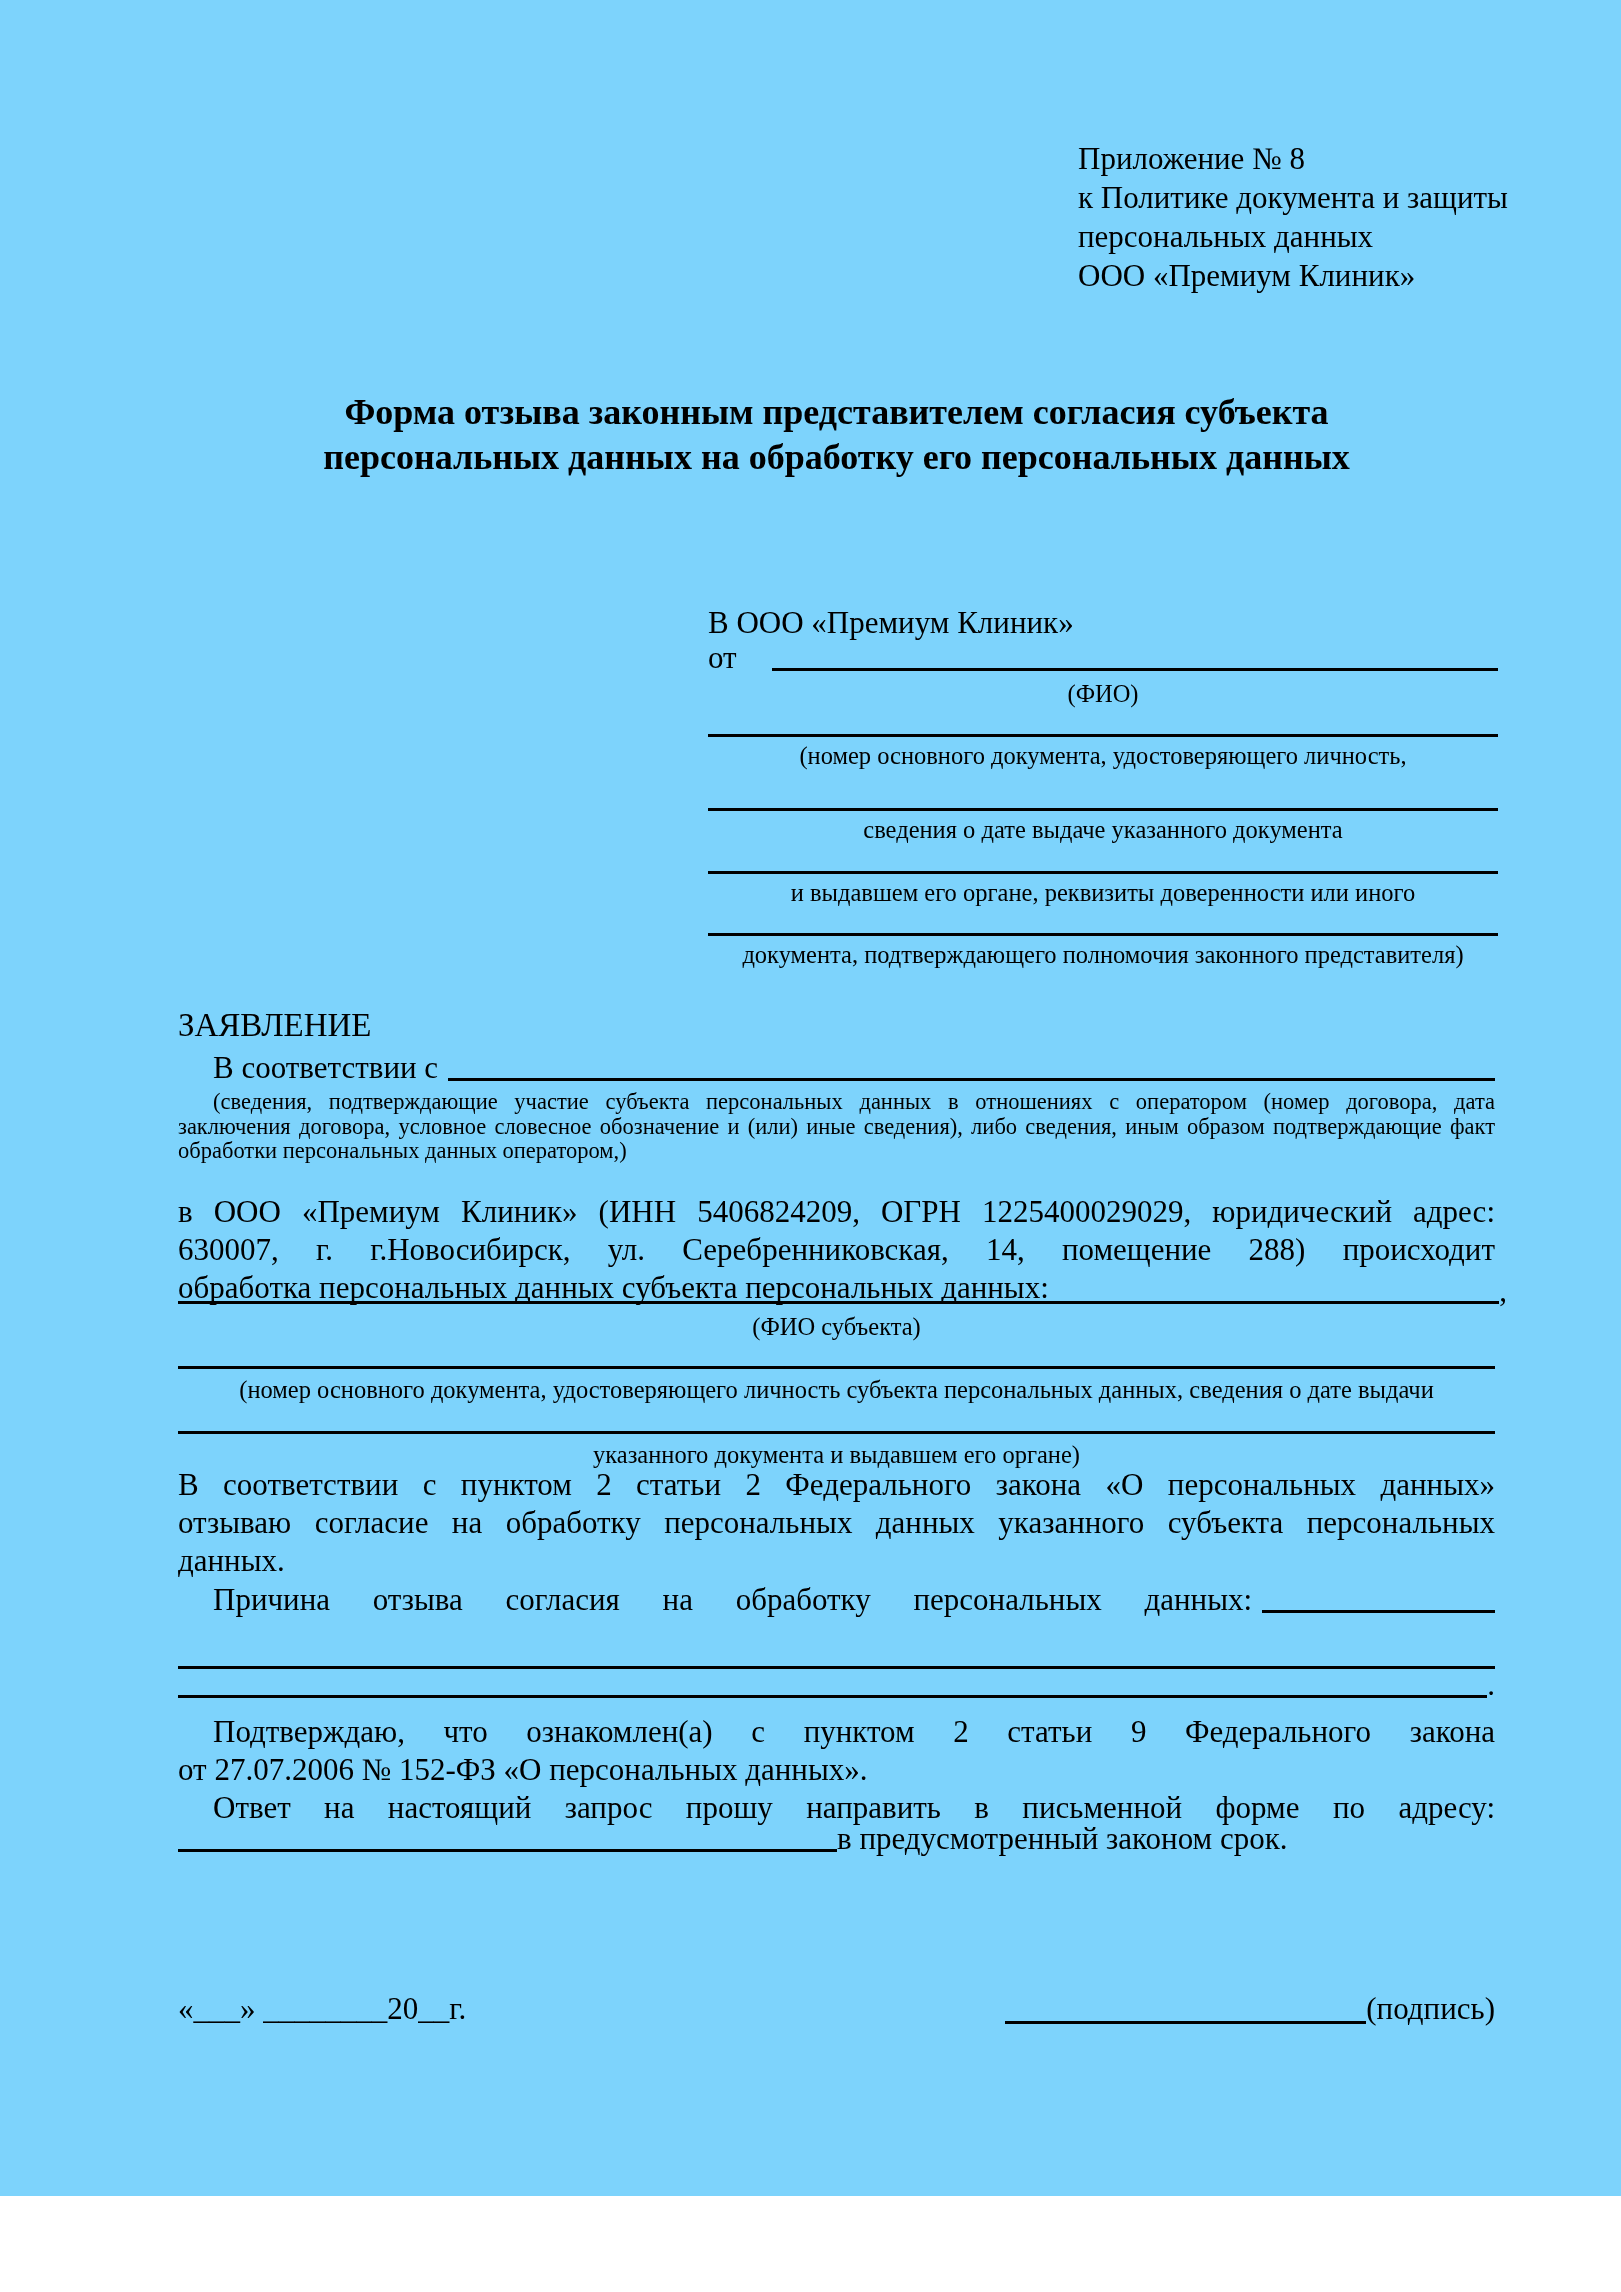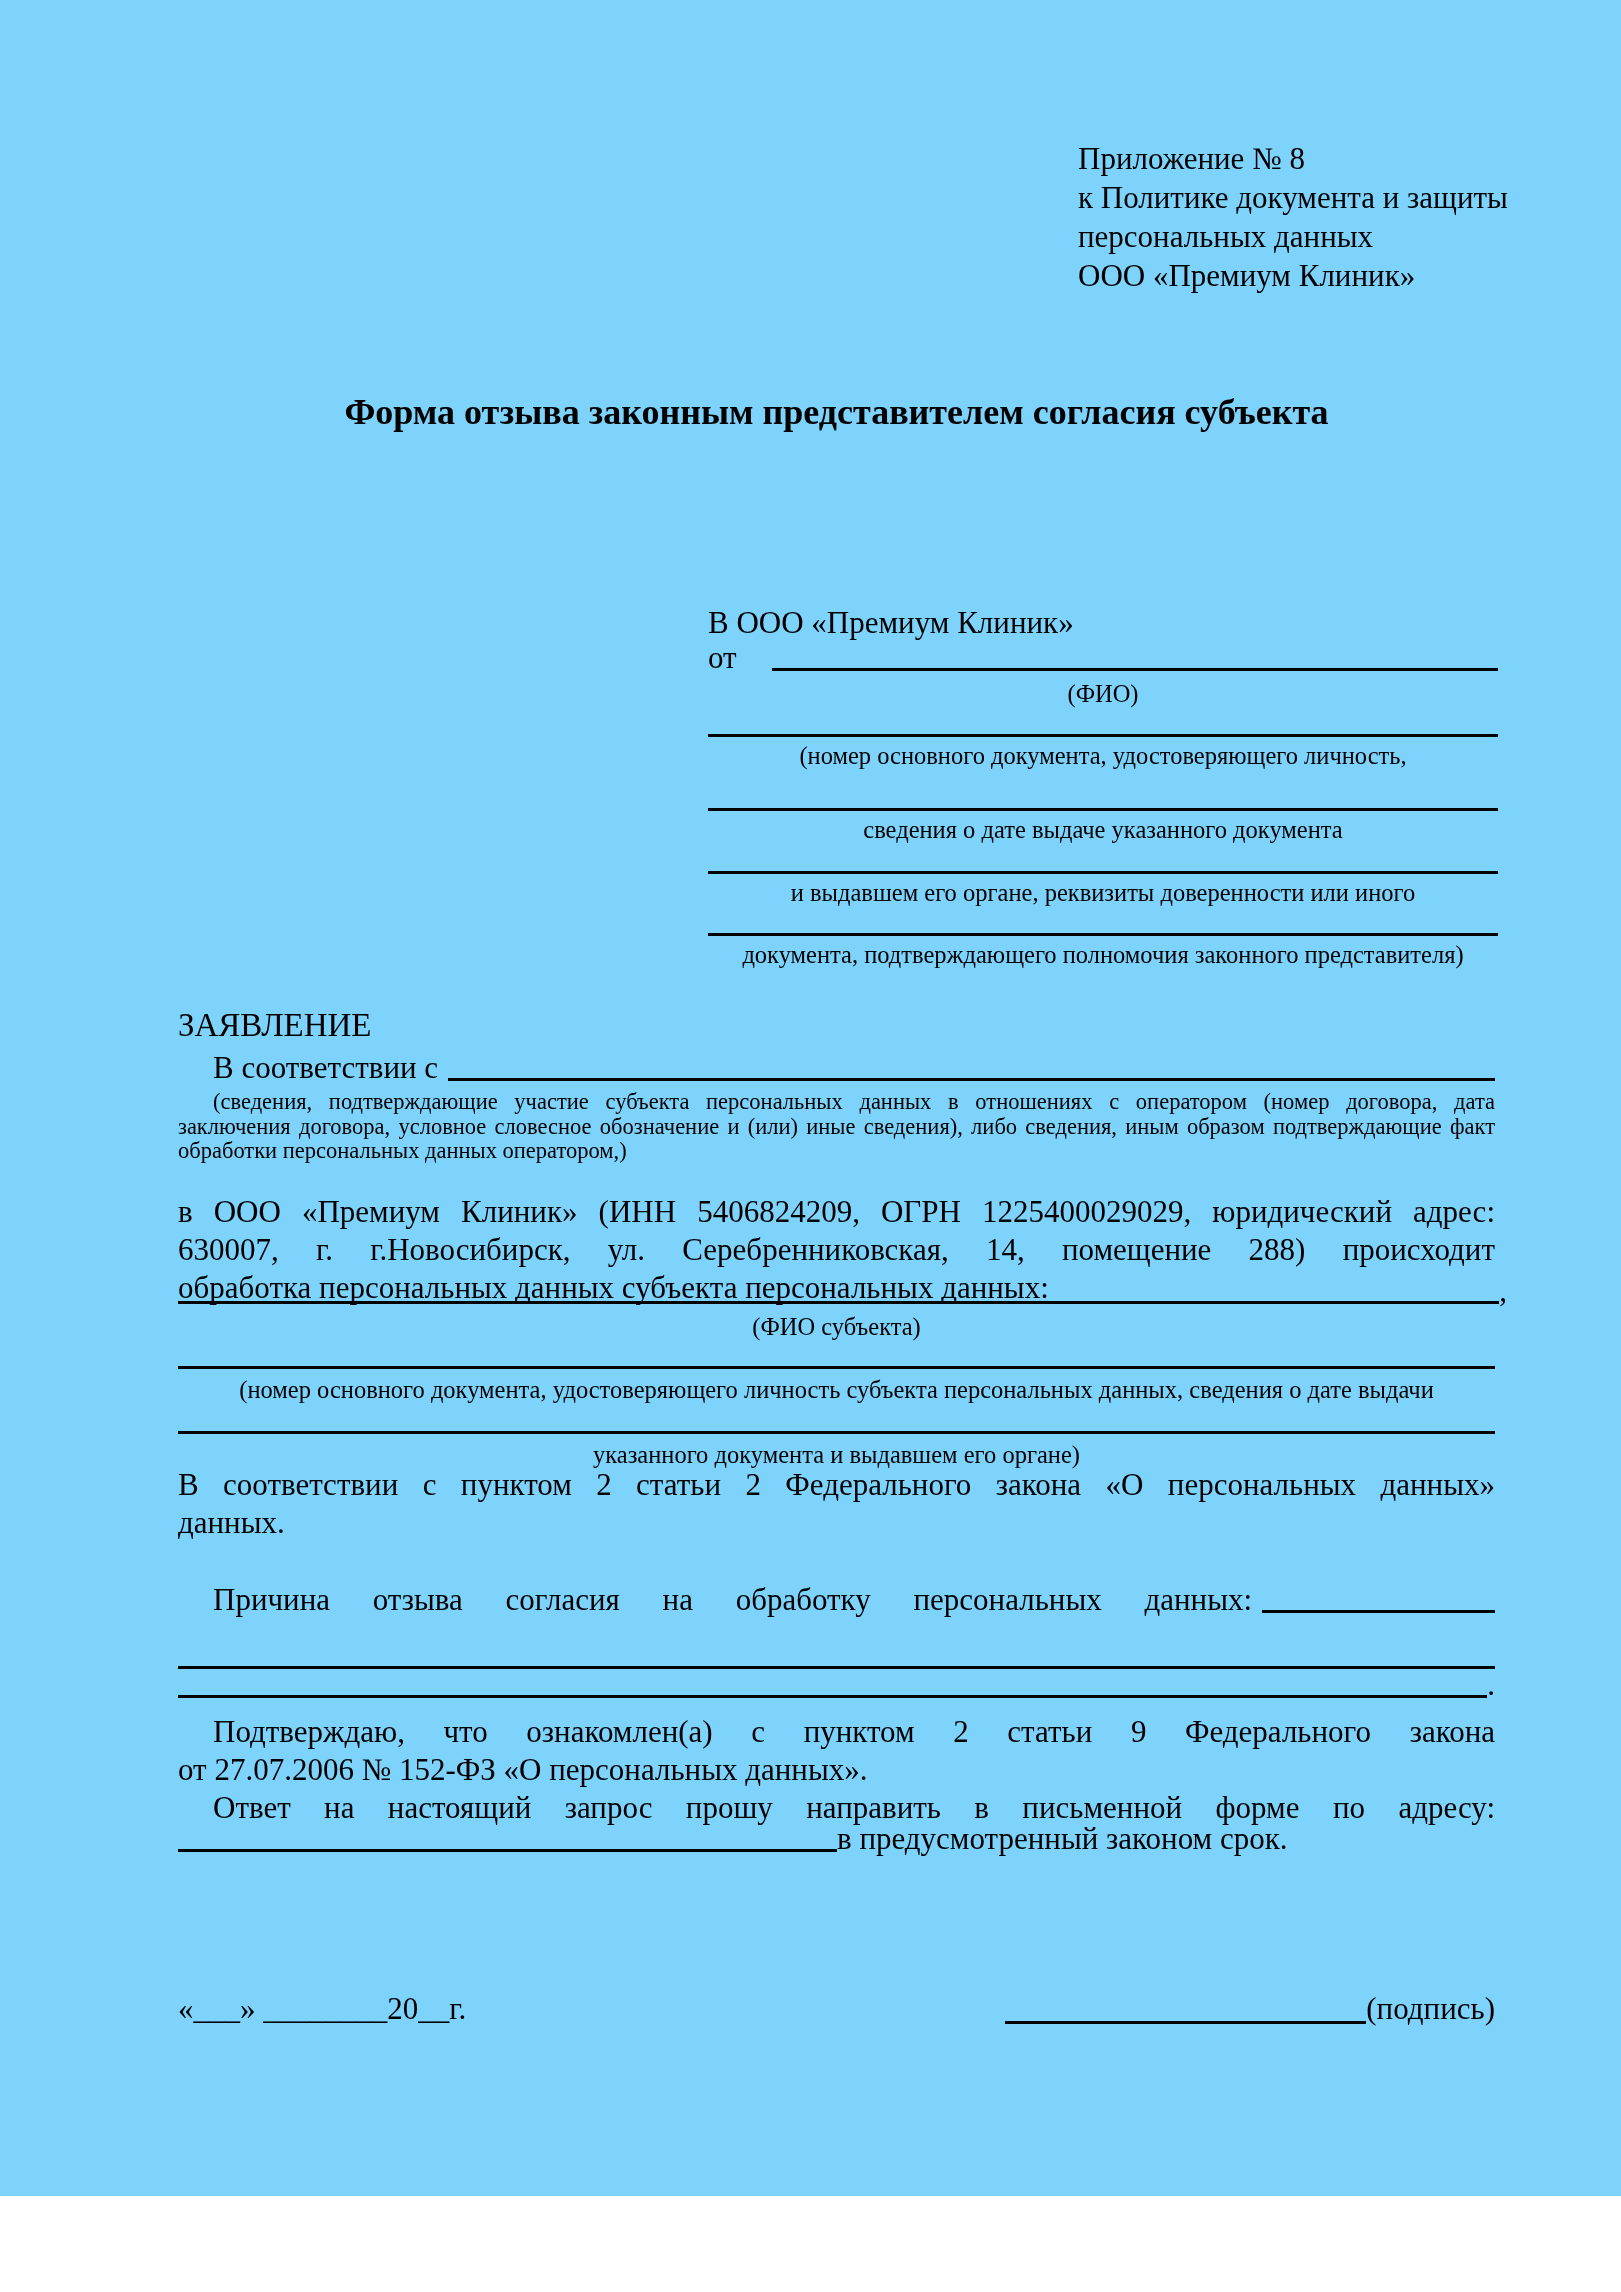--- a/index.html
+++ b/index.html
@@ -32,20 +32,21 @@
 
   <div class="abs b32" style="left:1078px;top:139px;width:451px;line-height:39px;">
     <div>Приложение № 8</div>
     <div>к Политике документа и защиты</div>
     <div>персональных данных</div>
     <div>ООО «Премиум Клиник»</div>
   </div>
 
   <div class="abs title" style="left:178px;top:390px;width:1317px;">
     <div>Форма отзыва законным представителем согласия субъекта</div>
+    <div>персональных данных на обработку его персональных данных</div>
   </div>
 
   <div class="abs b32" style="left:708px;top:604px;width:790px;">В ООО «Премиум Клиник»</div>
 
   <div class="abs row b32" style="left:708px;top:639px;width:790px;height:37px;gap:26px;">
     <span>от</span>
     <span class="fill" style="margin-left:9.8px;"></span>
   </div>
   <div class="abs cap25 center" style="left:708px;top:680px;width:790px;">(ФИО)</div>
 
@@ -87,20 +88,21 @@
   <div class="abs cap25 center" style="left:178px;top:1313px;width:1317px;">(ФИО субъекта)</div>
 
   <div class="abs blank" style="left:178px;top:1333px;width:1317px;height:33px;"></div>
   <div class="abs cap25 center nowrap" style="left:178px;top:1376px;width:1317px;">(номер основного документа, удостоверяющего личность субъекта персональных данных, сведения о дате выдачи</div>
 
   <div class="abs blank" style="left:178px;top:1398px;width:1317px;height:33px;"></div>
   <div class="abs cap25 center nowrap" style="left:178px;top:1441px;width:1317px;">указанного документа и выдавшем его органе)</div>
 
   <div class="abs b32" style="left:178px;top:1466px;width:1317px;">
     <div class="jl">В соответствии с пунктом 2 статьи 2 Федерального закона «О персональных данных»</div>
+    <div class="jl">отзываю согласие на обработку персональных данных указанного субъекта персональных</div>
     <div>данных.</div>
   </div>
 
   <div class="abs row b32" style="left:178px;top:1581px;width:1317px;height:37px;padding-left:35px;box-sizing:border-box;">
     <span class="wide nowrap">Причина отзыва согласия на обработку персональных данных:</span>
     <span class="fill" style="margin-left:9.8px;"></span>
   </div>
 
   <div class="abs blank" style="left:178px;top:1633px;width:1317px;height:33px;"></div>
   <div class="abs row b32" style="left:178px;top:1666px;width:1317px;height:37px;">

